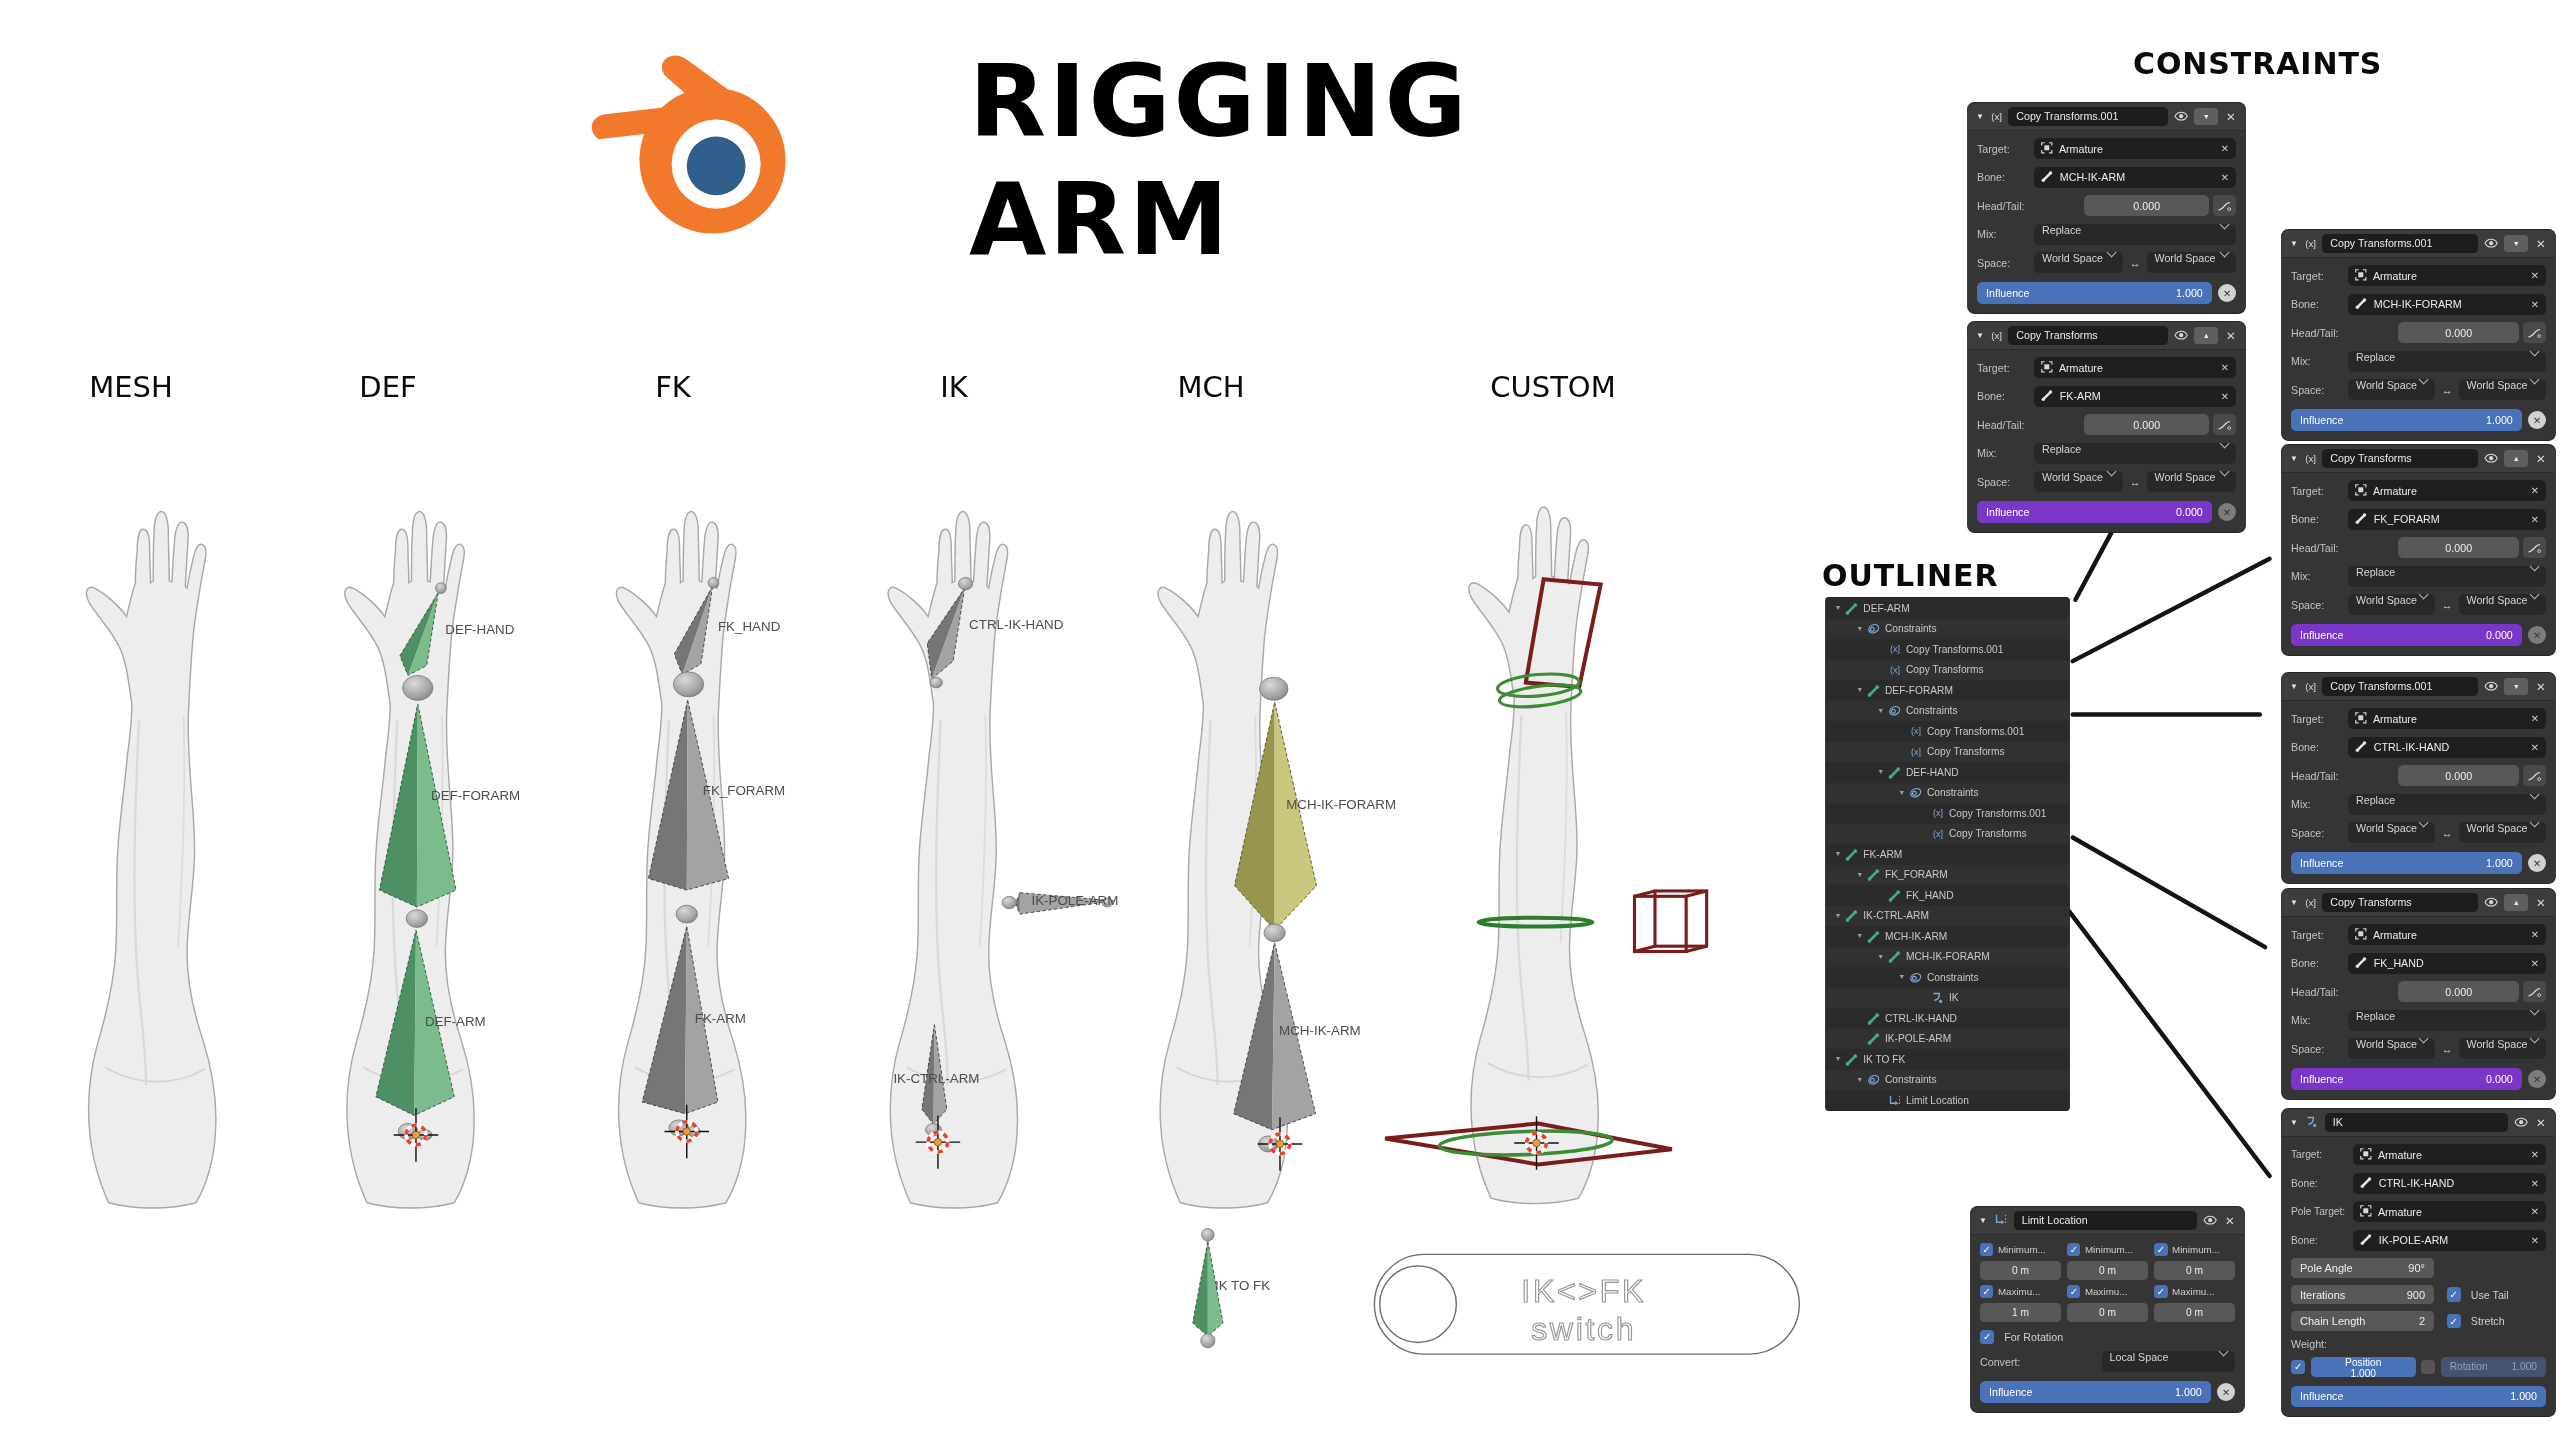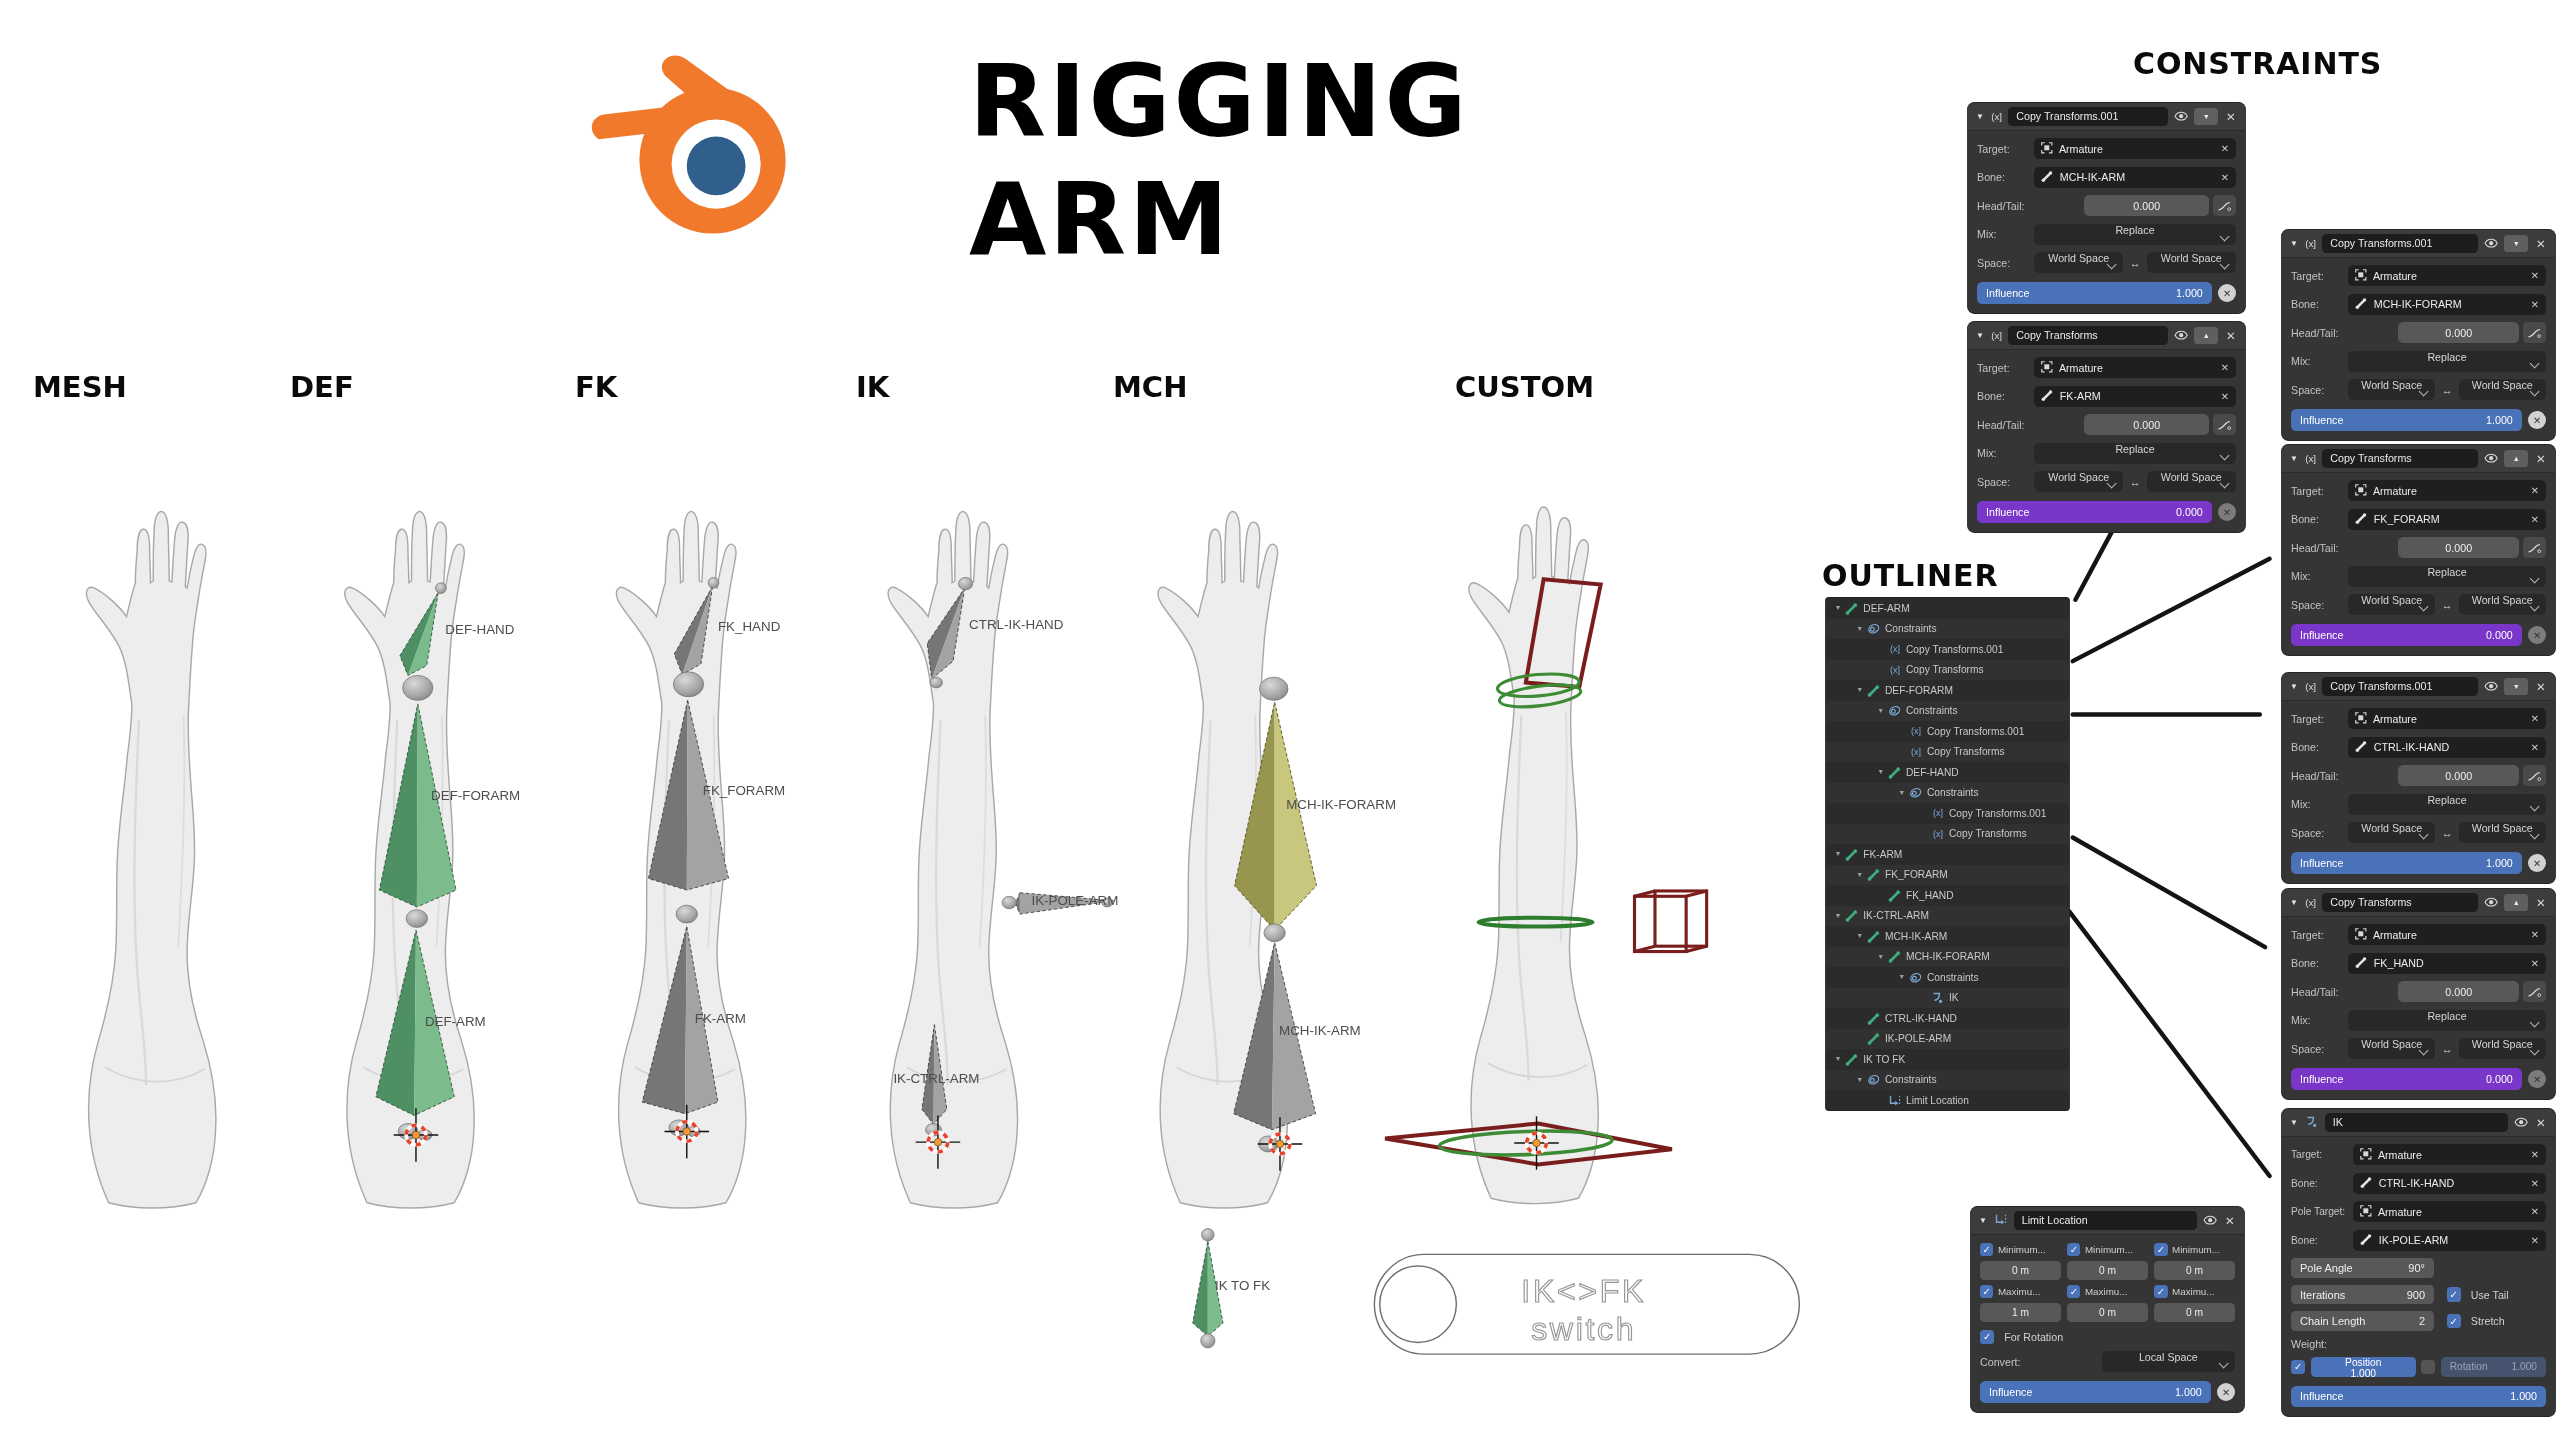--- a/index.html
+++ b/index.html
@@ -3,22 +3,22 @@
 <meta charset="utf-8">
 <style>
   html,body{margin:0;padding:0;background:#fff;}
   #root{position:relative;width:2576px;height:1447px;background:#ffffff;overflow:hidden;
         font-family:"Liberation Sans",sans-serif;}
   
   .big-title{position:absolute;left:969px;top:43px;font-family:"DejaVu Sans",sans-serif;
              font-weight:bold;font-size:100px;line-height:1.18;color:#000;letter-spacing:2.7px;}
   .section-heading{position:absolute;font-family:"DejaVu Sans",sans-serif;font-weight:bold;
                    font-size:30px;color:#0a0a0a;letter-spacing:0.9px;}
-  .col-label{position:absolute;top:370px;width:196px;
-             font-family:"DejaVu Sans",sans-serif;font-weight:bold;font-size:29px;color:#0a0a0a;}
+  .col-label{position:absolute;top:370px;width:196px;text-align:center;
+             font-family:"DejaVu Sans",sans-serif;font-weight:normal;font-size:29px;color:#0a0a0a;}
   
   #scene{position:absolute;left:0;top:0;}
   .bone-label{font-family:"Liberation Sans",sans-serif;font-size:15px;fill:#4d4d4d;}
   .switch-text{font-family:"Liberation Sans",sans-serif;font-size:36px;letter-spacing:3px;
                fill:#ffffff;stroke:#969696;stroke-width:1.3px;text-anchor:middle;}
   
   .outliner{position:absolute;background:#2b2b2b;border-radius:2.7px;box-shadow:0 0 0 0.9px #222;}
   .ol-row{height:20.5px;display:flex;align-items:center;color:#c9c9c9;font-size:10.2px;white-space:nowrap;}
   .ol-row.alt{background:rgba(255,255,255,0.03);}
   .ol-arrow{width:13.4px;flex:none;color:#9d9d9d;font-size:7.1px;text-align:center;}
@@ -40,22 +40,22 @@
   .plabel{width:57px;flex:none;color:#c3c3c3;}
   .plabel.wide{width:62px;font-size:10.2px;}
   .pfield{flex:1;height:21.4px;background:#1f1f1f;border-radius:5.3px;display:flex;align-items:center;
           gap:6.2px;padding:0 7.1px;color:#ededed;min-width:0;}
   .pfield .fx{margin-left:auto;color:#cfcfcf;font-size:9.8px;}
   .slider{height:21.4px;background:#585858;border-radius:5.3px;display:flex;align-items:center;
           justify-content:center;color:#f0f0f0;}
   .ht-slider{flex:1;margin-left:50px;}
   .curve-btn{width:23px;height:21.4px;margin-left:3.6px;background:#4a4a4a;border-radius:4.5px;
              display:flex;align-items:center;justify-content:center;flex:none;}
-  .dropdown{height:21.4px;background:#282828;border-radius:5.3px;display:flex;align-items:center;
-            padding:0 8px;color:#d6d6d6;min-width:0;flex-direction:column;}
+  .dropdown{height:21.4px;background:#282828;border-radius:5.3px;display:flex;align-items:flex-start;
+            padding:0 8px;color:#d6d6d6;min-width:0;}
   .dd-flex{flex:1;}
   .chev{margin-left:auto;width:6.2px;height:6.2px;border-right:1.4px solid #b9b9b9;
         border-bottom:1.4px solid #b9b9b9;transform:rotate(45deg);flex:none;margin-top:-2.7px;}
   .swap{margin:0 6.2px;color:#dedede;flex:none;}
   .inf-row{display:flex;align-items:center;padding:0 9px;margin-top:9px;}
   .inf-bar{flex:1;height:21.4px;border-radius:5.3px;display:flex;align-items:center;
            padding:0 9px;color:#fff;gap:44px;}
   .inf-blue{background:#4a72b8;}
   .inf-purple{background:#7a36c8;}
   .inf-val{margin-left:auto;}

